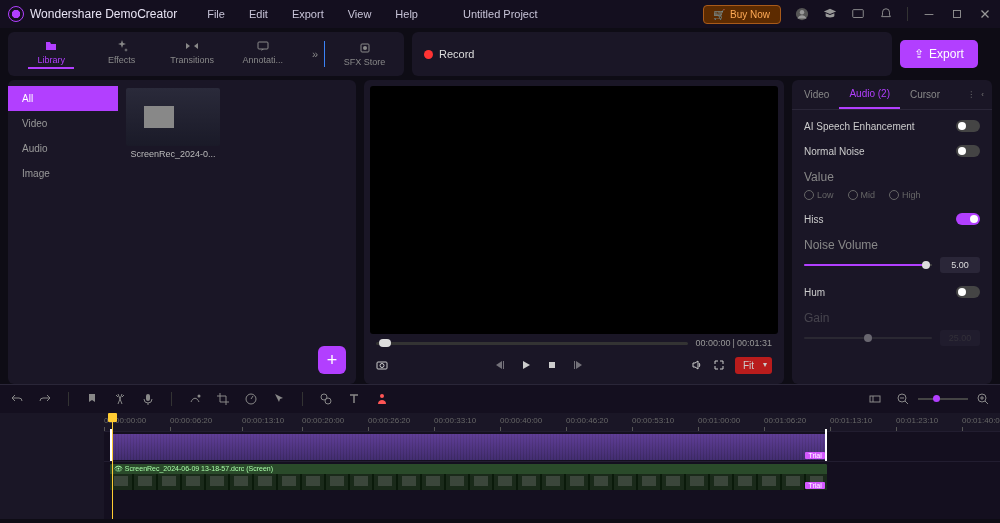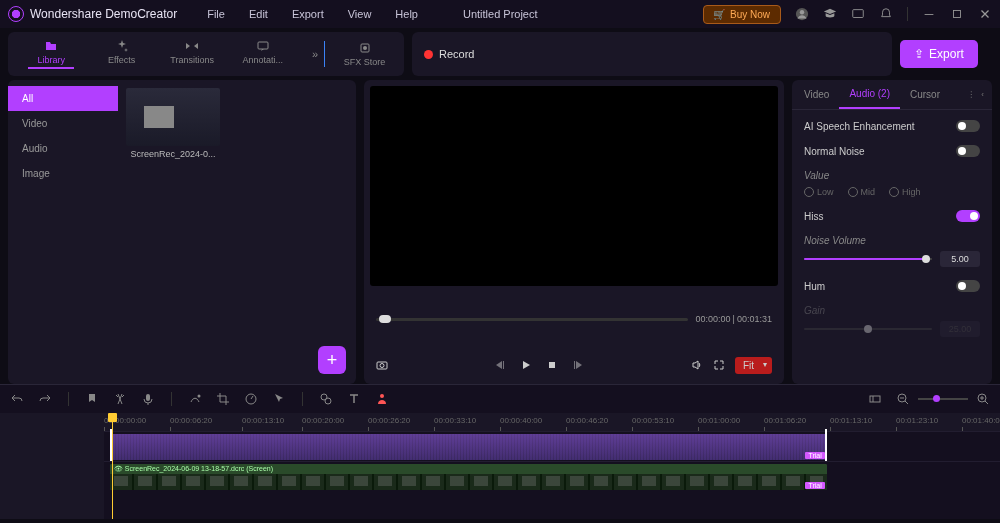--- a/index.html
+++ b/index.html
@@ -41,21 +41,21 @@
 .cat-list { width: 110px; padding: 6px 0; }
 .cat-item { padding: 7px 14px; font-size: 10px; color: #999; cursor: pointer; }
 .cat-item.active { background: #b23fff; color: #fff; }
 .clips-area { flex: 1; padding: 8px; display: flex; flex-wrap: wrap; align-content: flex-start; gap: 8px; }
 .clip { width: 94px; cursor: pointer;}
 .clip-thumb { width: 94px; height: 58px; background: #222; border-radius: 2px; background-image: linear-gradient(#2a2a3a,#1a1a28); position: relative; overflow: hidden; }
 .clip-thumb::before { content:''; position:absolute; left:18px; top:18px; width:30px; height:22px; background:#888; }
 .clip-name { font-size: 9px; color: #bbb; margin-top: 3px; white-space: nowrap; overflow: hidden; text-overflow: ellipsis; text-align: center; }
 .add-fab { position: absolute; right: 10px; bottom: 10px; width: 28px; height: 28px; background: #b23fff; border-radius: 6px; display: flex; align-items: center; justify-content: center; color: #fff; font-size: 18px; cursor: pointer; }
 
-.preview-panel { flex: 1; background: #1a1626; border-radius: 6px; display: flex; flex-direction: column; padding: 6px; gap: 24px; }
+.preview-panel { flex: 1; background: #1a1626; border-radius: 6px; display: flex; flex-direction: column; padding: 6px; }
 .preview-canvas { flex: 1; background: #000; border-radius: 3px; }
 .prev-slider-row { height: 18px; display: flex; align-items: center; padding: 0 6px; gap: 8px; }
 .prev-slider { flex: 1; height: 3px; background: #333; border-radius: 2px; position: relative; }
 .prev-slider-th { position: absolute; left: 1%; top: -3px; width: 12px; height: 8px; background: #ddd; border-radius: 4px; }
 .time-txt { font-size: 9px; color: #999; }
 .time-txt .sep { margin: 0 2px; }
 .prev-ctrls { height: 26px; display: flex; align-items: center; padding: 0 6px; gap: 10px; }
 .prev-ctrls .spacer { flex: 1; }
 .play-grp { display: flex; gap: 14px; align-items: center; }
 .pc-icon { width: 12px; height: 12px; color: #ccc; cursor: pointer; }
@@ -66,21 +66,21 @@
 .props-tabs { height: 30px; display: flex; align-items: center; border-bottom: 1px solid #2a2638; padding: 0 2px; }
 .ptab { padding: 0 10px; font-size: 10px; color: #888; cursor: pointer; height: 100%; display: flex; align-items: center; }
 .ptab.active { color: #b23fff; border-bottom: 2px solid #b23fff; }
 .ptab-nav { margin-left: auto; display: flex; gap: 6px; padding-right: 6px; color: #777; font-size: 8px;}
 .props-body { flex: 1; overflow-y: auto; padding: 10px 12px; display: flex; flex-direction: column; gap: 13px; }
 .prop-row { display: flex; align-items: center; justify-content: space-between; font-size: 10px; color: #ccc; }
 .toggle { width: 24px; height: 12px; background: #444; border-radius: 6px; position: relative; cursor: pointer; }
 .toggle.on { background: #b23fff; }
 .toggle::after { content:''; position: absolute; width: 8px; height: 8px; background: #fff; border-radius: 50%; top: 2px; left: 2px; }
 .toggle.on::after { left: 14px; }
-.prop-sub { font-size: 10px; color: #888; font-style: italic; }
+.prop-sub { font-size: 12px; color: #888; }
 .radio-grp { display: flex; gap: 14px; }
 .radio-opt { display: flex; align-items: center; gap: 3px; font-size: 9px; color: #666; cursor: pointer;}
 .radio-opt::before { content:''; width: 8px; height: 8px; border: 1px solid #666; border-radius: 50%; display: inline-block; }
 .prop-slider-row { display: flex; flex-direction: column; gap: 5px; }
 .prop-slider-ctl { display: flex; align-items: center; gap: 8px; }
 .pslider { flex: 1; height: 2px; background: #444; position: relative; border-radius: 1px;}
 .pslider-fill { position: absolute; height: 100%; background: #b23fff; left: 0; border-radius:1px;}
 .pslider-th { position: absolute; width: 8px; height: 8px; background: #ddd; border-radius: 50%; top: -3px; transform: translateX(-50%); }
 .pval { background: #2a2638; border-radius: 3px; padding: 3px 0; font-size: 9px; color: #ddd; width: 40px; text-align: center; }
 .pval.dim { color: #555; }

